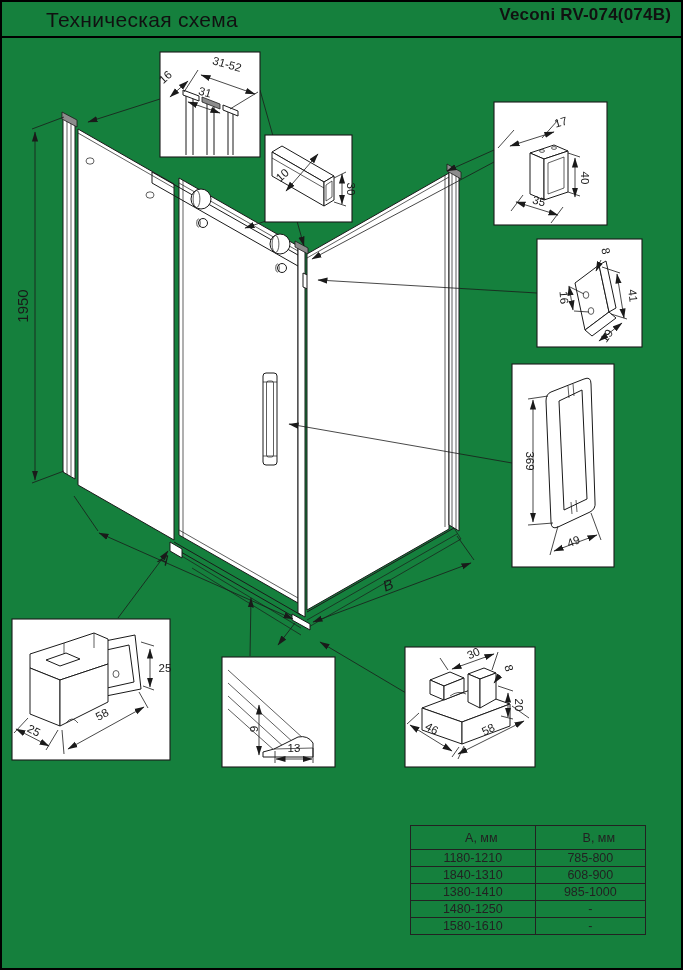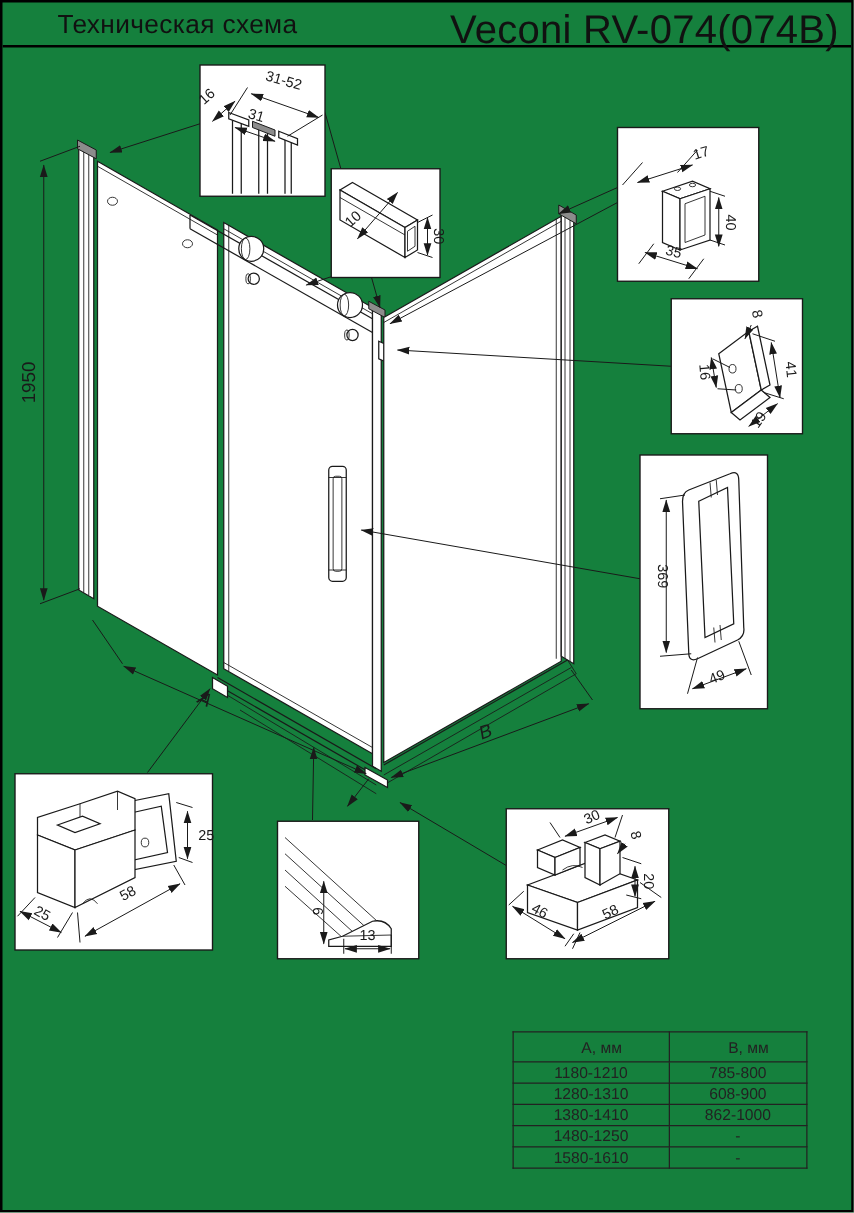--- a/index.html
+++ b/index.html
@@ -1,21 +1,21 @@
 <!DOCTYPE html>
 <html><head>
 <meta charset="utf-8">
 <style>
   html,body{margin:0;padding:0;background:#fff;}
   #page{position:relative;width:683px;height:970px;background:#15803d;
         border:2px solid #000;box-sizing:border-box;overflow:hidden;
         font-family:"Liberation Sans",sans-serif;color:#111;}
   #header{position:absolute;left:0;top:0;width:100%;height:36px;border-bottom:2px solid #000;box-sizing:border-box;}
   #title-left{position:absolute;left:44px;top:6px;font-size:21px;letter-spacing:.3px;}
-  #title-right{position:absolute;right:10px;top:3px;font-size:32px;letter-spacing:.2px;}
+  #title-right{position:absolute;right:10px;top:3px;font-size:17px;letter-spacing:.2px;font-weight:bold;}
   svg{position:absolute;left:0;top:0;}
   svg text{font-family:"Liberation Sans",sans-serif;fill:#1a1a1a;}
   .ln{stroke:#1a1a1a;stroke-width:1;fill:none;}
   .thin{stroke:#1a1a1a;stroke-width:.7;fill:none;}
   .pnl{stroke:#1a1a1a;stroke-width:1;fill:#fff;}
   .cap{stroke:#1a1a1a;stroke-width:.8;fill:#8c8c8c;}
   .dbox{stroke:#1a1a1a;stroke-width:1.1;fill:#fff;}
   .dim{stroke:#1a1a1a;stroke-width:.8;fill:none;}
   .dt{font-size:11.5px;}
   .bigdt{font-size:15px;}
@@ -326,26 +326,26 @@
     <tbody>
         <tr class="hd">
       <td>А, мм</td>
       <td>В, мм</td>
     </tr>
     <tr class="rw">
       <td>1180-1210</td>
       <td>785-800</td>
     </tr>
     <tr class="rw">
-      <td>1280-1310</td>
+      <td>1840-1310</td>
       <td>608-900</td>
     </tr>
     <tr class="rw">
       <td>1380-1410</td>
-      <td>862-1000</td>
+      <td>985-1000</td>
     </tr>
     <tr class="rw">
       <td>1480-1250</td>
       <td>-</td>
     </tr>
     <tr class="rw">
       <td>1580-1610</td>
       <td>-</td>
     </tr>
   </tbody>

